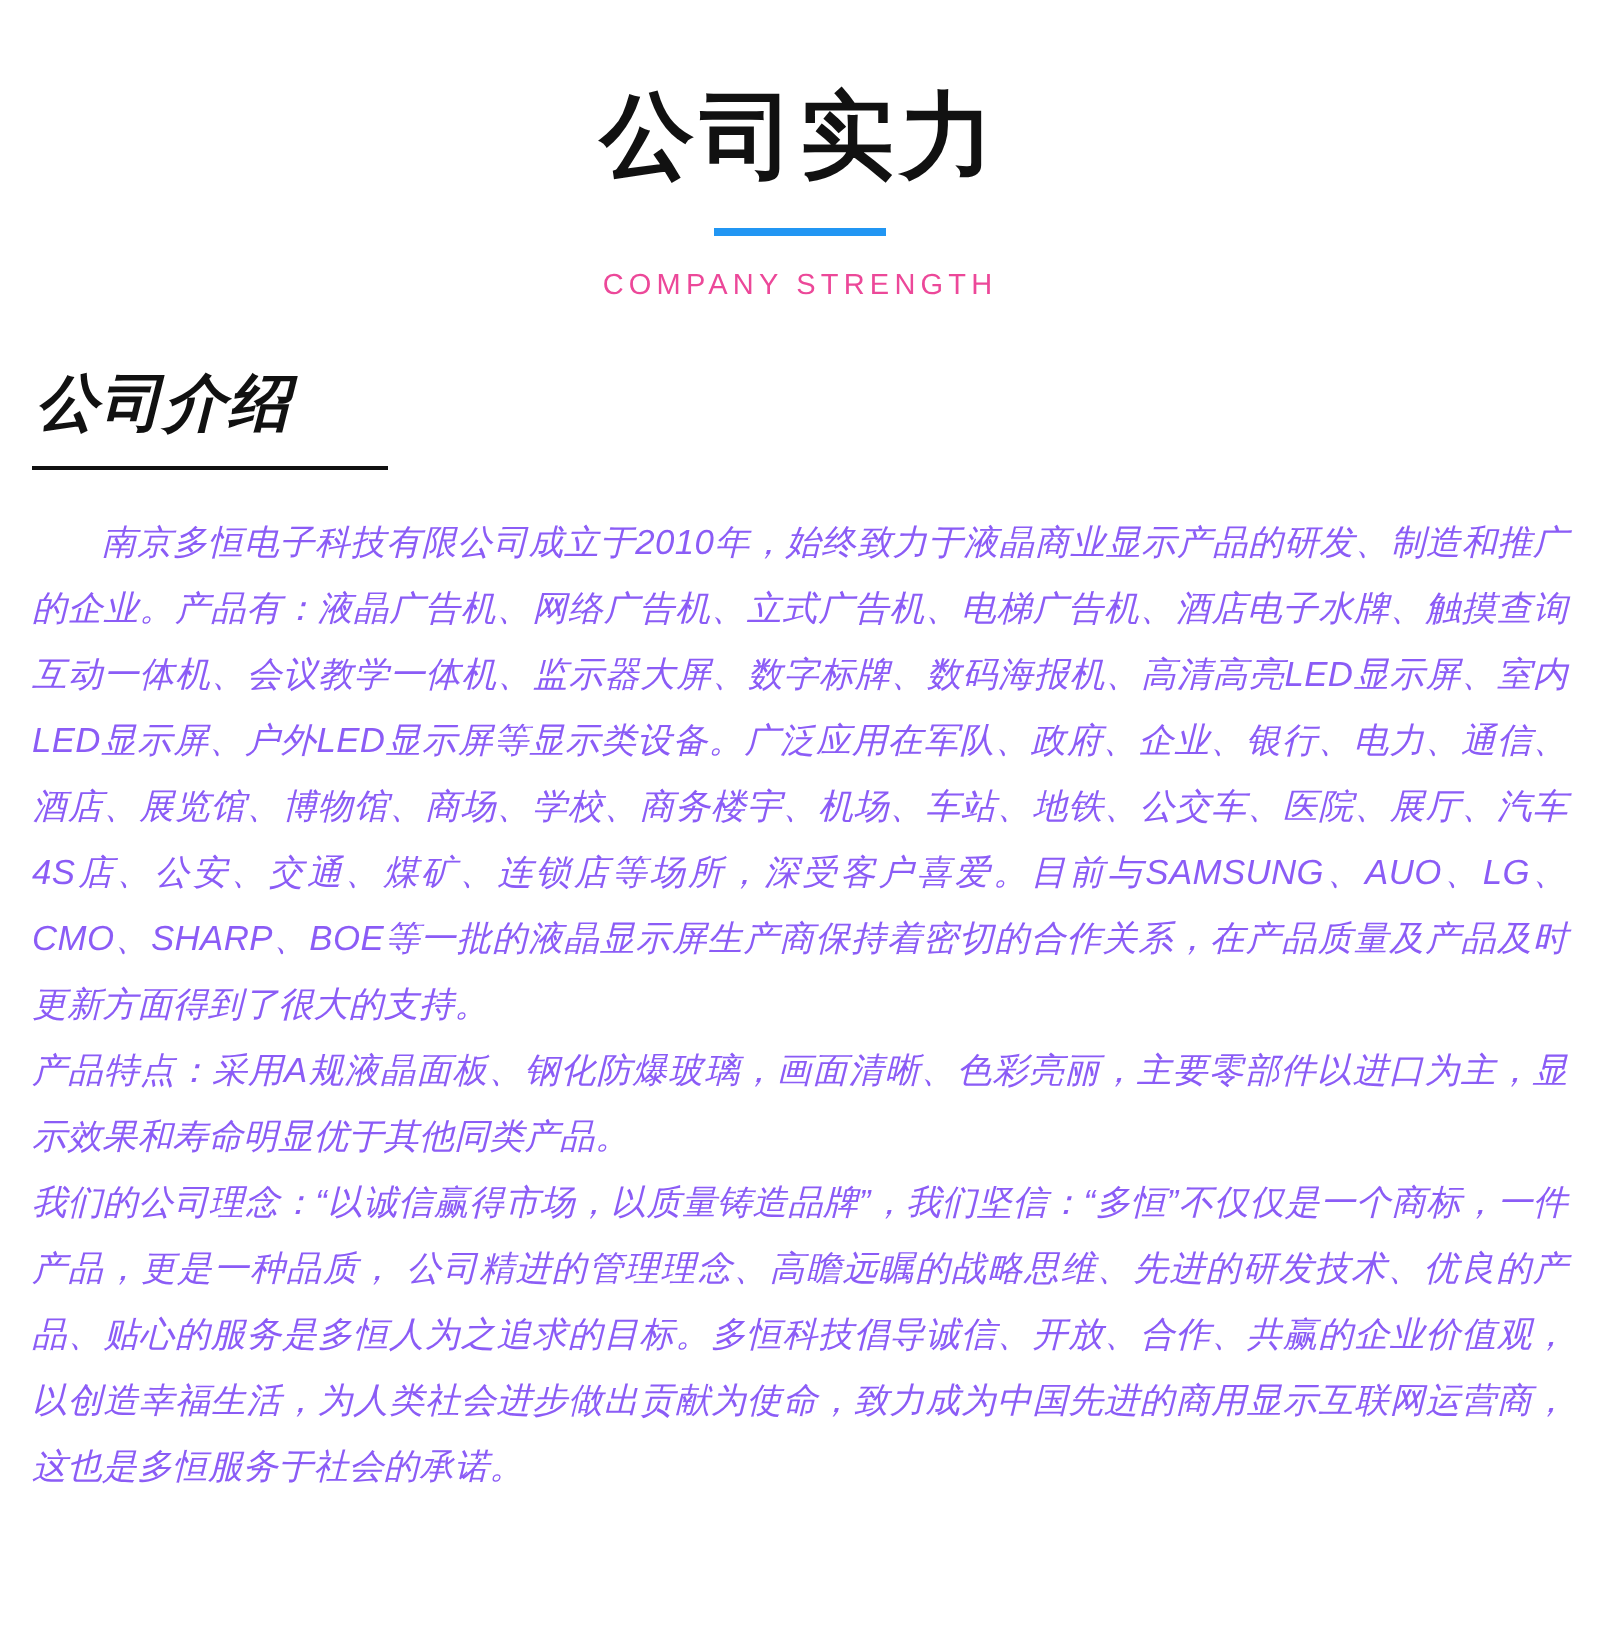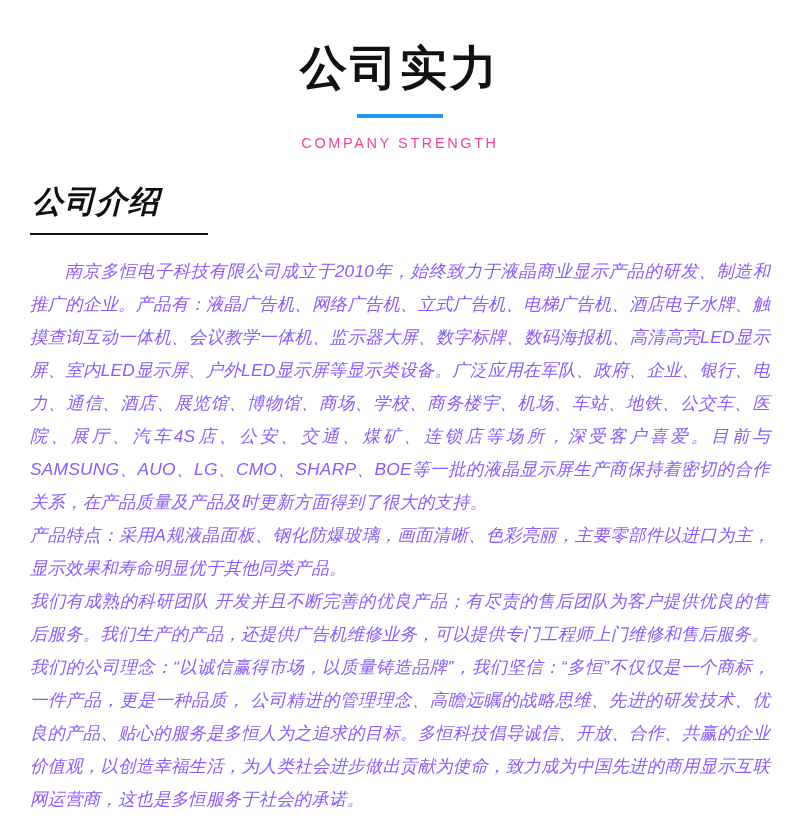--- a/index.html
+++ b/index.html
@@ -12,21 +12,21 @@
     height: 819px;
     font-family: "Liberation Sans", sans-serif;
     color: #1a1a1a;
     overflow: hidden;
   }
   .page {
     width: 800px;
     height: 819px;
     position: relative;
     box-sizing: border-box;
-    padding: 0 30px;
+    padding: 0 16px;
   }
   .hero {
     text-align: center;
     padding-top: 40px;
   }
   .hero-title {
     font-size: 47px;
     font-weight: bold;
     letter-spacing: 3px;
     color: #111111;
@@ -91,18 +91,17 @@
     <div class="hero-sub">COMPANY STRENGTH</div>
   </div>
 
   <div class="section">
     <h2 class="section-heading">公司介绍</h2>
     <div class="section-rule"></div>
 
     <div class="body-copy">
       <p class="indent">南京多恒电子科技有限公司成立于2010年，始终致力于液晶商业显示产品的研发、制造和推广的企业。产品有：液晶广告机、网络广告机、立式广告机、电梯广告机、酒店电子水牌、触摸查询互动一体机、会议教学一体机、监示器大屏、数字标牌、数码海报机、高清高亮LED显示屏、室内LED显示屏、户外LED显示屏等显示类设备。广泛应用在军队、政府、企业、银行、电力、通信、酒店、展览馆、博物馆、商场、学校、商务楼宇、机场、车站、地铁、公交车、医院、展厅、汽车4S店、公安、交通、煤矿、连锁店等场所，深受客户喜爱。目前与SAMSUNG、AUO、LG、CMO、SHARP、BOE等一批的液晶显示屏生产商保持着密切的合作关系，在产品质量及产品及时更新方面得到了很大的支持。</p>
       <p>产品特点：采用A规液晶面板、钢化防爆玻璃，画面清晰、色彩亮丽，主要零部件以进口为主，显示效果和寿命明显优于其他同类产品。</p>
-      <p>我们有成熟的科研团队 开发并且不断完善的优良产品；有尽责的售后团队为客户提供优良的售后服务。我们生产的产品，还提供广告机维修业务，可以提供专门工程师上门维修和售后服务。</p>
       <p>我们的公司理念：“以诚信赢得市场，以质量铸造品牌”，我们坚信：“多恒”不仅仅是一个商标，一件产品，更是一种品质， 公司精进的管理理念、高瞻远瞩的战略思维、先进的研发技术、优良的产品、贴心的服务是多恒人为之追求的目标。多恒科技倡导诚信、开放、合作、共赢的企业价值观，以创造幸福生活，为人类社会进步做出贡献为使命，致力成为中国先进的商用显示互联网运营商，这也是多恒服务于社会的承诺。</p>
     </div>
   </div>
 
 </div>
 
 </body></html>

